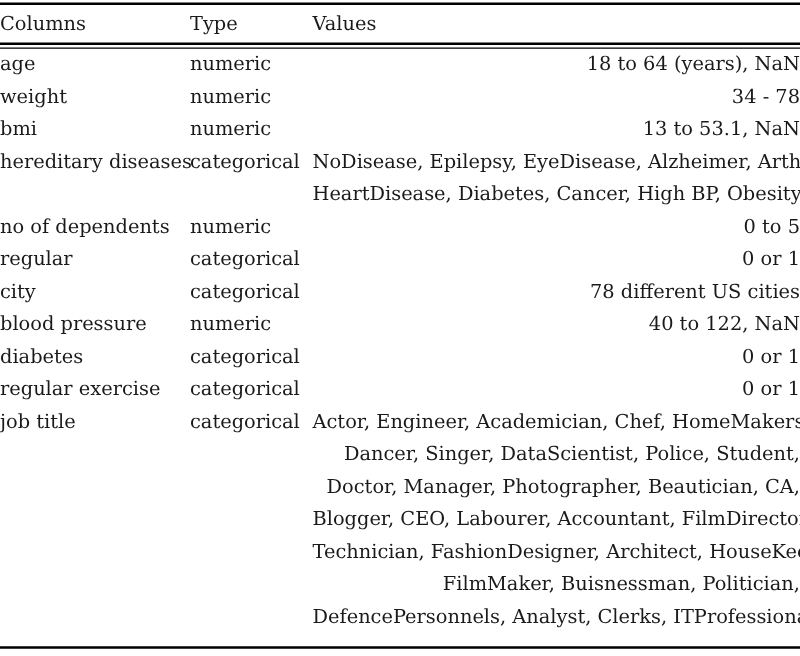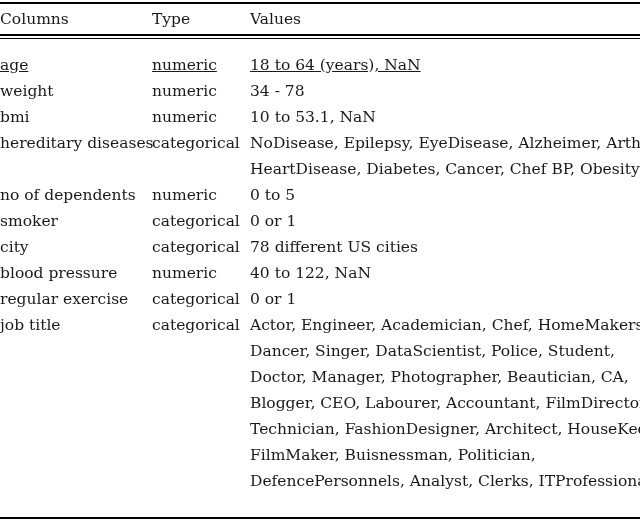--- a/index.html
+++ b/index.html
@@ -61,32 +61,31 @@
     font-size: 15.5px;
     padding-top: 4px;
   }
 
   table.data tbody tr td {
     height: 26px;
     line-height: 26px;
     font-size: 15.5px;
   }
   table.data tbody tr:first-child td {
-    padding-top: 14px;
-    text-decoration: underline;
   }
 
   .val-lines {
     display: block;
   }
   .val-lines .vline {
     display: block;
     height: 26px;
     line-height: 26px;
     white-space: nowrap;
+    text-align: right;
   }
 </style>
 </head>
 <body>
 
 <div class="table-wrap">
 
   <div class="rule rule-top"></div>
   <div class="rule rule-mid-a"></div>
   <div class="rule rule-mid-b"></div>
@@ -122,45 +121,45 @@
             <span class="val-lines">
               <span class="vline">34 - 78</span>
             </span>
           </td>
         </tr>
         <tr>
           <td>bmi</td>
           <td>numeric</td>
           <td>
             <span class="val-lines">
-              <span class="vline">10 to 53.1, NaN</span>
+              <span class="vline">13 to 53.1, NaN</span>
             </span>
           </td>
         </tr>
         <tr>
           <td>hereditary diseases</td>
           <td>categorical</td>
           <td>
             <span class="val-lines">
               <span class="vline">NoDisease, Epilepsy, EyeDisease, Alzheimer, Arthritis,</span>
-              <span class="vline">HeartDisease, Diabetes, Cancer, Chef BP, Obesity</span>
+              <span class="vline">HeartDisease, Diabetes, Cancer, High BP, Obesity</span>
             </span>
           </td>
         </tr>
         <tr>
           <td>no of dependents</td>
           <td>numeric</td>
           <td>
             <span class="val-lines">
               <span class="vline">0 to 5</span>
             </span>
           </td>
         </tr>
         <tr>
-          <td>smoker</td>
+          <td>regular</td>
           <td>categorical</td>
           <td>
             <span class="val-lines">
               <span class="vline">0 or 1</span>
             </span>
           </td>
         </tr>
         <tr>
           <td>city</td>
           <td>categorical</td>
@@ -169,20 +168,29 @@
               <span class="vline">78 different US cities</span>
             </span>
           </td>
         </tr>
         <tr>
           <td>blood pressure</td>
           <td>numeric</td>
           <td>
             <span class="val-lines">
               <span class="vline">40 to 122, NaN</span>
+            </span>
+          </td>
+        </tr>
+        <tr>
+          <td>diabetes</td>
+          <td>categorical</td>
+          <td>
+            <span class="val-lines">
+              <span class="vline">0 or 1</span>
             </span>
           </td>
         </tr>
         <tr>
           <td>regular exercise</td>
           <td>categorical</td>
           <td>
             <span class="val-lines">
               <span class="vline">0 or 1</span>
             </span>

